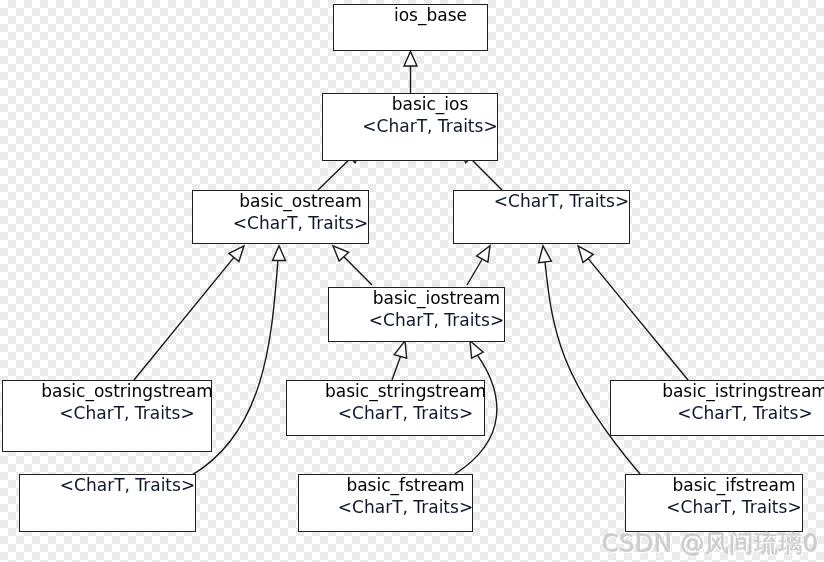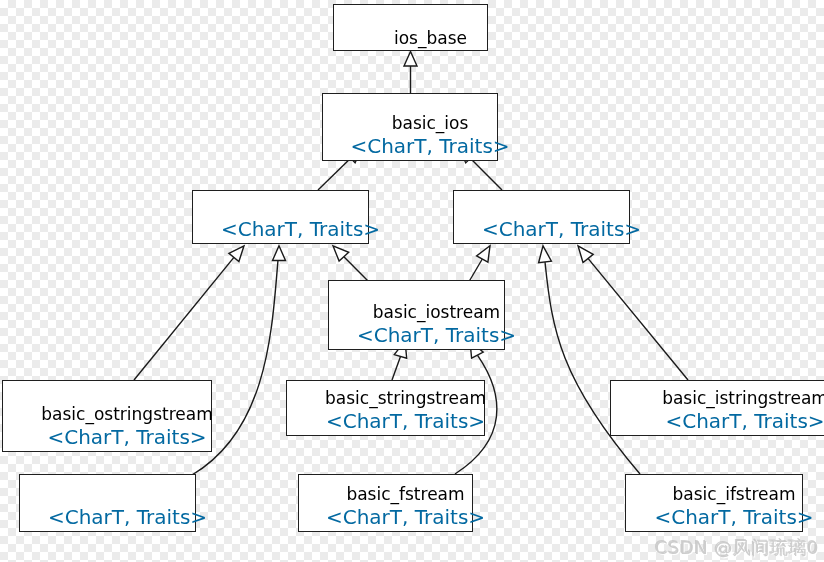--- a/index.html
+++ b/index.html
@@ -29,31 +29,31 @@
   svg.edges polygon {
     fill: #ffffff; stroke: #1a1a1a; stroke-width: 1.4;
     stroke-linejoin: miter;
   }
   .node {
     position: absolute;
     box-sizing: border-box;
     background: #ffffff;
     border: 1.5px solid #1f1f1f;
     display: flex; flex-direction: column;
-    align-items: center; justify-content: flex-end;
+    align-items: center; justify-content: flex-start;
     text-align: center;
     line-height: 1.28;
     padding-left: 40px;
   }
   .node-title { font-size: 17px; color: #000000; white-space: nowrap; }
-  .node-sub   { font-size: 20px; color: #0369a1; white-space: nowrap; }
+  .node-sub   { font-size: 17px; color: #0f172a; white-space: nowrap; }
   .watermark {
     position: absolute;
     right: 5px; bottom: 2px;
-    font-size: 18px;
+    font-size: 24px;
     color: #cdcdcd;
     text-shadow: 1px 1px 0 #ffffff, -1px -1px 0 rgba(176,176,176,0.55);
     letter-spacing: 0.5px;
     white-space: nowrap;
   }
 </style>
 </head>
 <body>
 
 <div class="canvas">
@@ -119,28 +119,29 @@
   <div class="node" style="left:333px;top:4px;width:155px;height:47px">
     <div class="node-title">ios_base</div>
   </div>
 
   <div class="node" style="left:322px;top:93px;width:176px;height:68px">
     <div class="node-title">basic_ios</div>
     <div class="node-sub">&lt;CharT, Traits&gt;</div>
   </div>
 
   <div class="node" style="left:192px;top:190px;width:177px;height:54px">
+    <div class="node-title">basic_ostream</div>
     <div class="node-sub">&lt;CharT, Traits&gt;</div>
   </div>
 
   <div class="node" style="left:453px;top:190px;width:177px;height:54px">
     <div class="node-sub">&lt;CharT, Traits&gt;</div>
   </div>
 
-  <div class="node" style="left:328px;top:280px;width:177px;height:70px">
+  <div class="node" style="left:328px;top:287px;width:177px;height:55px">
     <div class="node-title">basic_iostream</div>
     <div class="node-sub">&lt;CharT, Traits&gt;</div>
   </div>
 
   <div class="node" style="left:2px;top:380px;width:210px;height:72px">
     <div class="node-title">basic_ostringstream</div>
     <div class="node-sub">&lt;CharT, Traits&gt;</div>
   </div>
 
   <div class="node" style="left:286px;top:380px;width:199px;height:56px">

